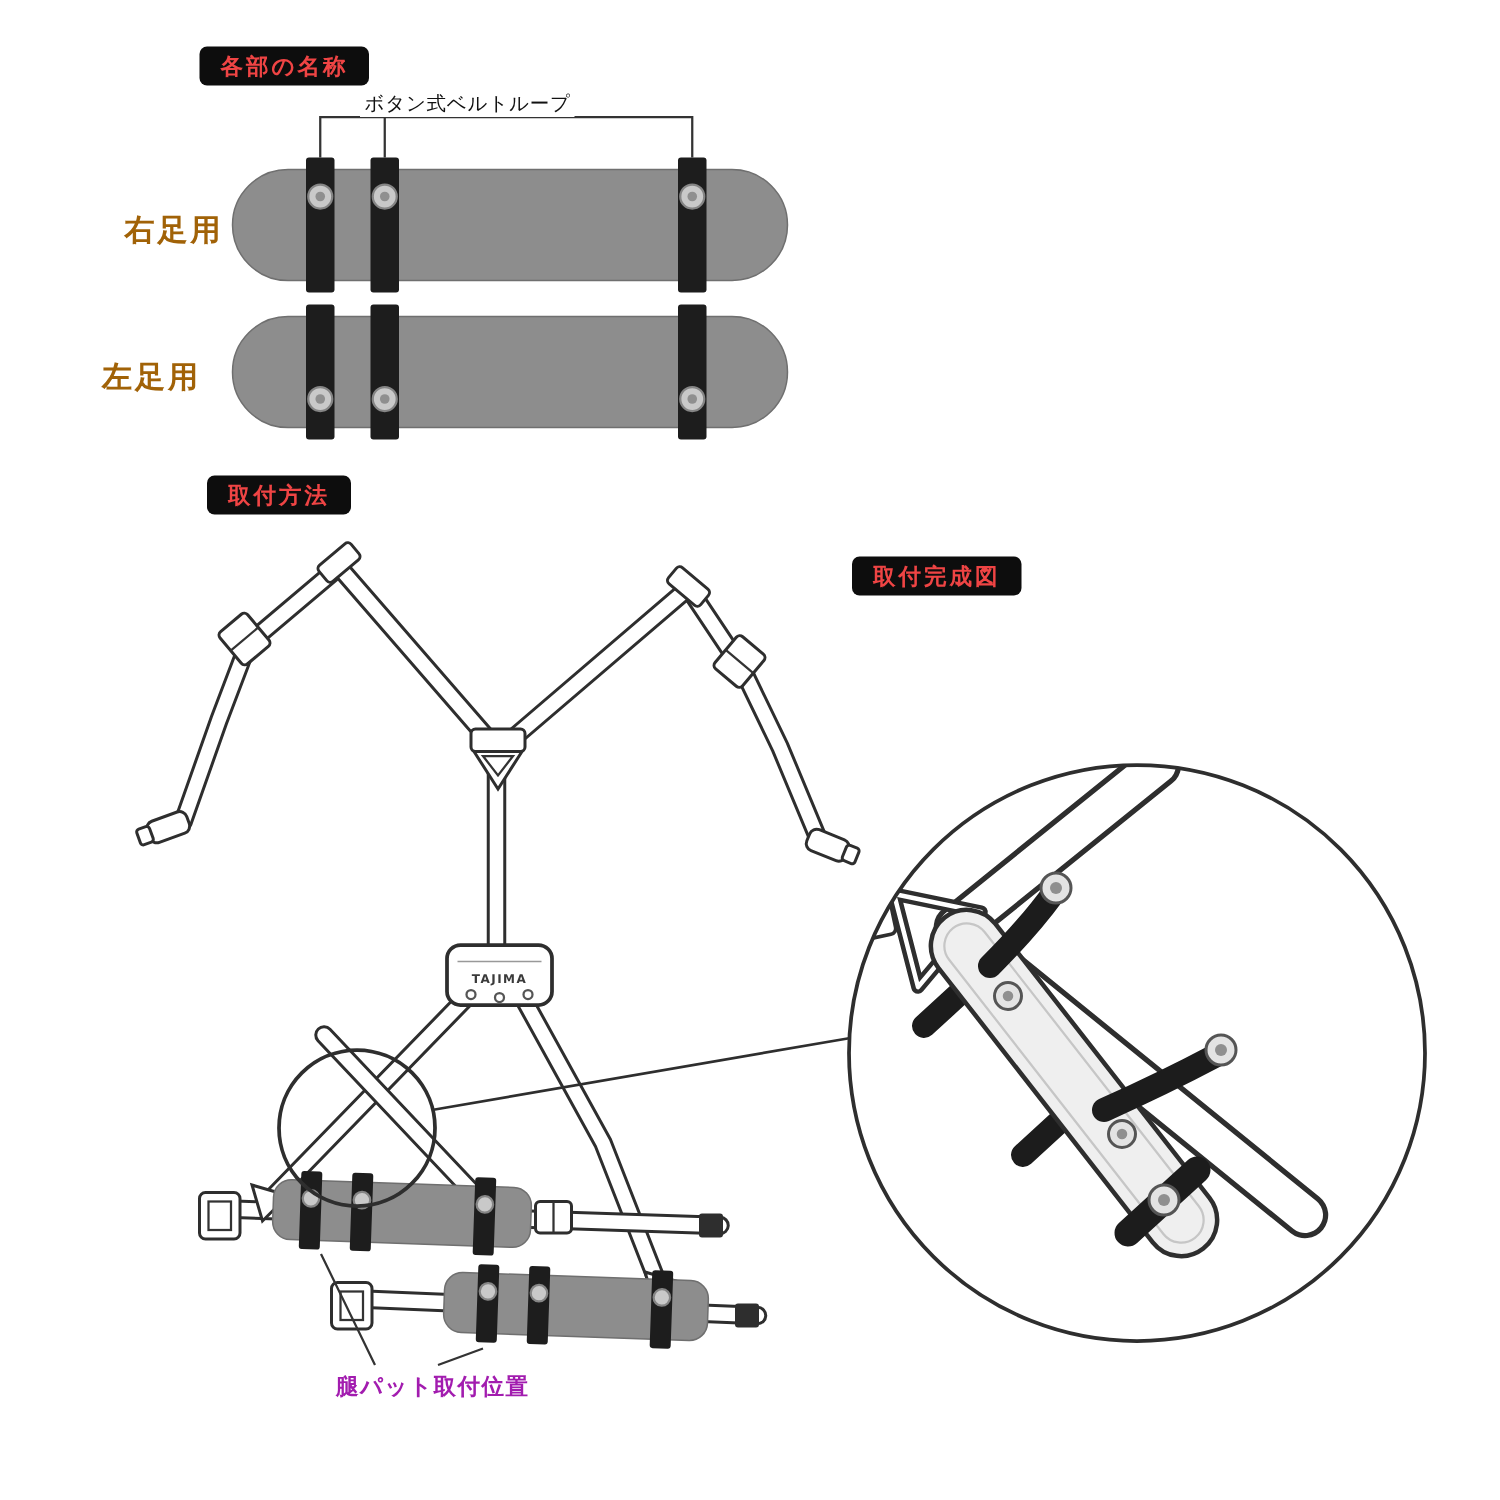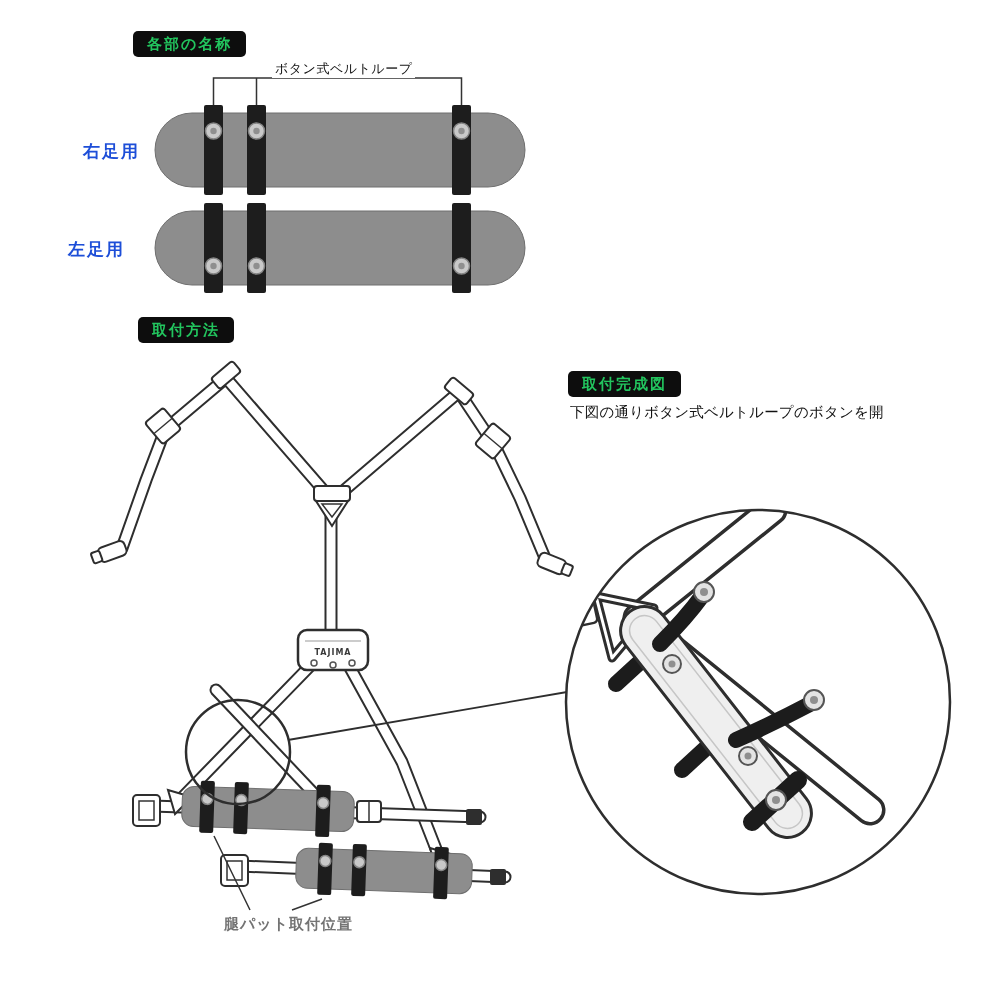--- a/index.html
+++ b/index.html
@@ -1,27 +1,27 @@
 <!DOCTYPE html>
 <html><head>
 <meta charset="utf-8">
 <style>
   html,body{margin:0;padding:0;background:#fff;}
   .canvas{position:relative;width:1000px;height:1000px;background:#fff;
           font-family:"DejaVu Sans","Liberation Sans",sans-serif;overflow:hidden;}
   .art{position:absolute;left:0;top:0;}
-  .pill{position:absolute;background:#0d0d0d;color:#22c55e;font-size:15px;font-weight:bold;
+  .pill{position:absolute;background:#0d0d0d;color:#ef4444;font-size:15px;font-weight:bold;
         letter-spacing:2px;padding:4px 14px;border-radius:5px;line-height:1.2;white-space:nowrap;}
-  .side-label{position:absolute;font-size:17px;font-weight:bold;color:#1d4ed8;letter-spacing:2px;}
+  .side-label{position:absolute;font-size:20px;font-weight:bold;color:#a16207;letter-spacing:2px;}
   .callout-label{position:absolute;left:240px;top:60px;font-size:13px;color:#111;background:#fff;
-        padding:0 3px;letter-spacing:.5px;white-space:nowrap;margin-left:32px;}
+        padding:0 3px;letter-spacing:.5px;white-space:nowrap;}
   .method-body{position:absolute;left:570px;top:401px;width:356px;font-size:14.5px;
         line-height:22.6px;color:#111;letter-spacing:.2px;}
   .bottom-label{position:absolute;left:224px;top:915px;font-size:15px;font-weight:bold;
-        color:#737373;letter-spacing:1px;white-space:nowrap;}
+        color:#a21caf;letter-spacing:1px;white-space:nowrap;}
   
   .pad{fill:#8d8d8d;stroke:#6f6f6f;stroke-width:1;}
   .bstrap{fill:#1d1d1d;}
   .btn-o{fill:#c9c9c9;stroke:#858585;stroke-width:1.5;}
   .btn-i{fill:#8f8f8f;}
   .thin{stroke:#333;stroke-width:1.5;fill:none;}
   .so{stroke:#2e2e2e;stroke-width:13;fill:none;stroke-linecap:round;stroke-linejoin:round;}
   .si{stroke:#fff;stroke-width:9;fill:none;stroke-linecap:round;stroke-linejoin:round;}
   .wo{stroke:#2e2e2e;stroke-width:31;fill:none;stroke-linecap:round;}
   .wi{stroke:#fff;stroke-width:24;fill:none;stroke-linecap:round;}
@@ -224,17 +224,16 @@
 
   <div class="side-label" style="left:83px;top:140px">右足用</div>
 
   <div class="side-label" style="left:68px;top:238px">左足用</div>
 
   <div class="pill" style="left:138px;top:317px">取付方法</div>
 
   <div class="pill" style="left:568px;top:371px">取付完成図</div>
 
   <div class="method-body">
-    <div>下図の通りボタン式ベルトループのボタンを開</div>
   </div>
 
   <div class="bottom-label">腿パット取付位置</div>
 </div>
 
 </body></html>

